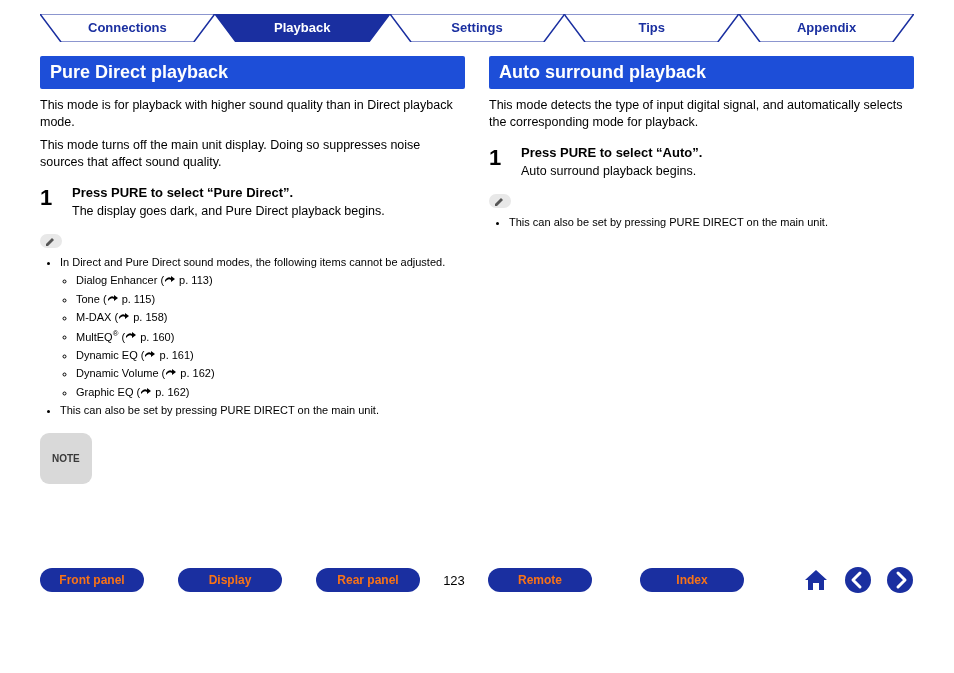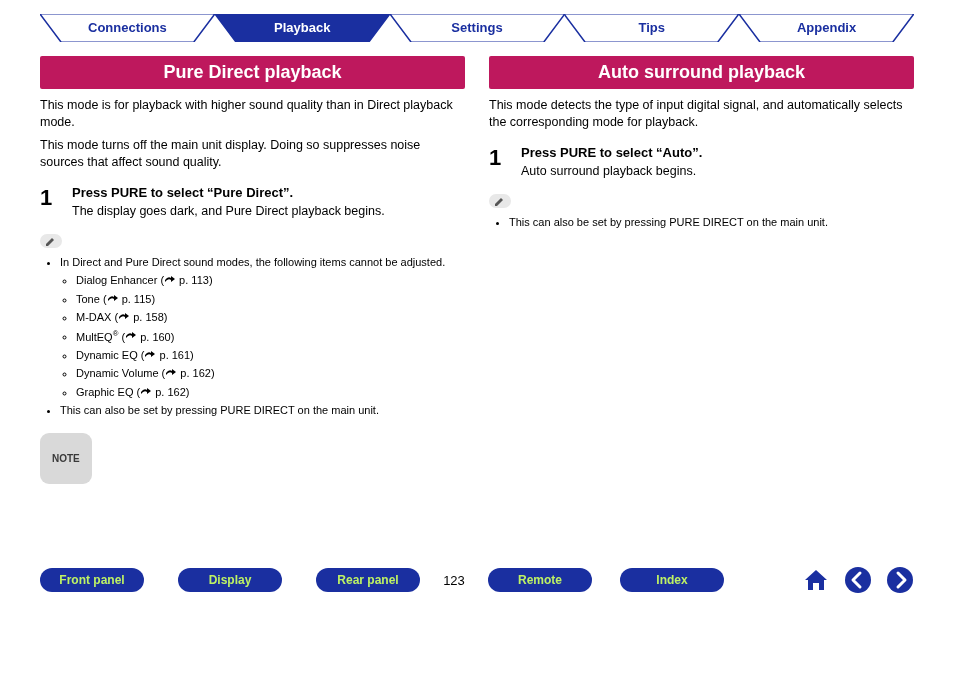--- a/index.html
+++ b/index.html
@@ -34,28 +34,27 @@
   .tab .lbl { position: relative; z-index: 1; }
   .tab.active .lbl { color: #fff; }
   
   .cols {
     display: flex;
     gap: 24px;
     min-height: 500px;
   }
   .col { flex: 1; }
   .section-head {
-    background: #be185d;
+    background: #1d4ed8;
     color: #fff;
     font-size: 18px;
     font-weight: bold;
     padding: 6px 10px;
     border-radius: 2px;
     margin-bottom: 8px;
-    text-align: center;
   }
   .body-text {
     font-size: 12.5px;
     line-height: 1.35;
     margin: 0 0 6px 0;
   }
   .step {
     display: flex;
     gap: 12px;
     margin-top: 14px;
@@ -114,21 +113,21 @@
   }
   
   .footer {
     display: flex;
     align-items: center;
     gap: 14px;
     margin-top: 10px;
   }
   .pill-btn {
     background: #1a2fa0;
-    color: #bef264;
+    color: #f97316;
     font-weight: bold;
     font-size: 12px;
     padding: 5px 0;
     width: 104px;
     text-align: center;
     border-radius: 13px;
     cursor: pointer;
   }
   .pgnum {
     font-size: 13px;
@@ -244,21 +243,21 @@
     </div>
   </div>
 
   <div class="footer">
     <div id="footer-left" style="display:flex; gap:34px;">
         <div class="pill-btn">Front panel</div>
         <div class="pill-btn">Display</div>
         <div class="pill-btn">Rear panel</div>
       </div>
     <div class="pgnum">123</div>
-    <div id="footer-right" style="display:flex; gap:28px;">
+    <div id="footer-right" style="display:flex; gap:48px;">
         <div class="pill-btn">Remote</div>
         <div class="pill-btn">Index</div>
       </div>
     <div class="footer-spacer"></div>
     <div class="icon-btn">
       <svg width="28" height="28" viewBox="0 0 28 28">
           <path d="M14 4 L25 14 L22 14 L22 24 L17 24 L17 17 L11 17 L11 24 L6 24 L6 14 L3 14 Z" fill="#1a2fa0"></path>
         </svg>
     </div>
     <div class="icon-btn">

